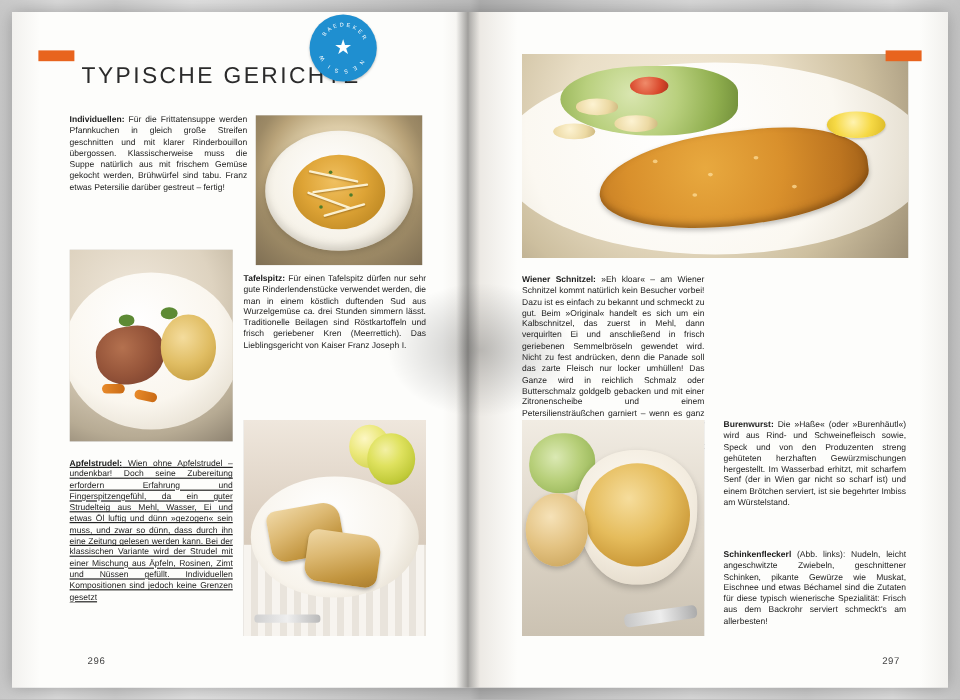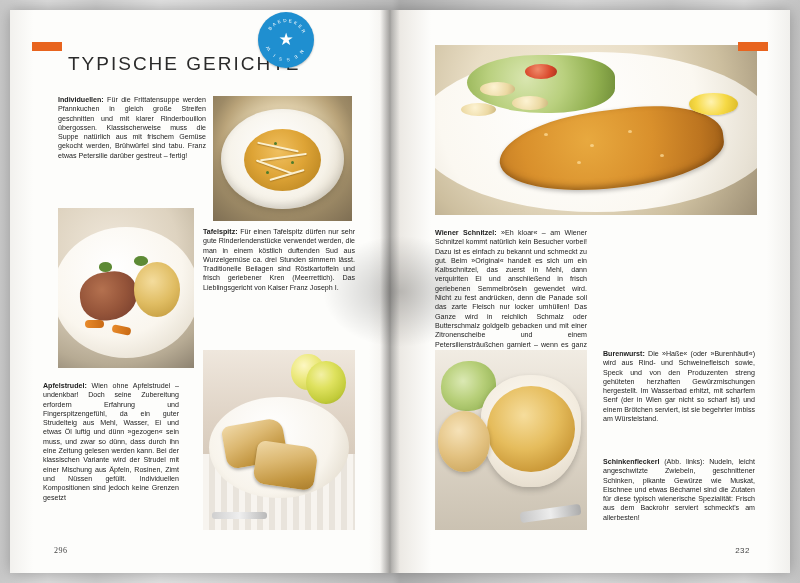--- a/index.html
+++ b/index.html
@@ -337,25 +337,25 @@
           <div class="cloth"></div>
           <div class="apple2"></div>
           <div class="apple"></div>
           <div class="plate"></div>
           <div class="slice" style="left:14%; top:40%; transform:rotate(-10deg);"></div>
           <div class="slice" style="left:34%; top:52%; transform:rotate(8deg);"></div>
           <div class="fork"></div>
         </div>
       </div>
 
-      <div class="col-text" style="left:33px; top:372px; width:136px;">
+      <div class="col-text" style="left:48px; top:372px; width:136px;text-decoration:underline;">
         <span class="lead">Apfelstrudel:</span><span> Wien ohne Apfelstrudel – undenkbar! Doch seine Zubereitung erfordern Erfahrung und Fingerspitzengefühl, da ein guter Strudelteig aus Mehl, Wasser, Ei und etwas Öl luftig und dünn »gezogen« sein muss, und zwar so dünn, dass durch ihn eine Zeitung gelesen werden kann. Bei der klassischen Variante wird der Strudel mit einer Mischung aus Äpfeln, Rosinen, Zimt und Nüssen gefüllt. Individuellen Kompositionen sind jedoch keine Grenzen gesetzt</span>
       </div>
 
-      <div class="folio" style="left:44px;font-family:Liberation Serif, serif;">296</div>
+      <div class="folio" style="left:63px;">296</div>
     </div>
 
     <div class="leaf right">
 
       <div class="tab tr"></div>
 
       <div class="photo" style="left:35px; top:35px; width:322px; height:170px;">
         <div class="schnitzel">
           <div class="plate"></div>
           <div class="salad"></div>
@@ -388,21 +388,21 @@
       <div class="photo" style="left:35px; top:340px; width:152px; height:180px;">
         <div class="casserole">
           <div class="salad"></div>
           <div class="dish"></div>
           <div class="cheese"></div>
           <div class="roll"></div>
           <div class="spoon"></div>
         </div>
       </div>
 
-      <div class="folio" style="right:40px;">232</div>
+      <div class="folio" style="right:40px;">297</div>
     </div>
   </div>
 
   <div class="gutter"></div>
 
   <div class="badge">
     <div class="ring-text" id="ring">
         <span style="transform: rotate(-58deg) translate(0px, -22px) rotate(0deg);">B</span>
         <span style="transform: rotate(-41.4286deg) translate(0px, -22px) rotate(0deg);">A</span>
         <span style="transform: rotate(-24.8571deg) translate(0px, -22px) rotate(0deg);">E</span>

